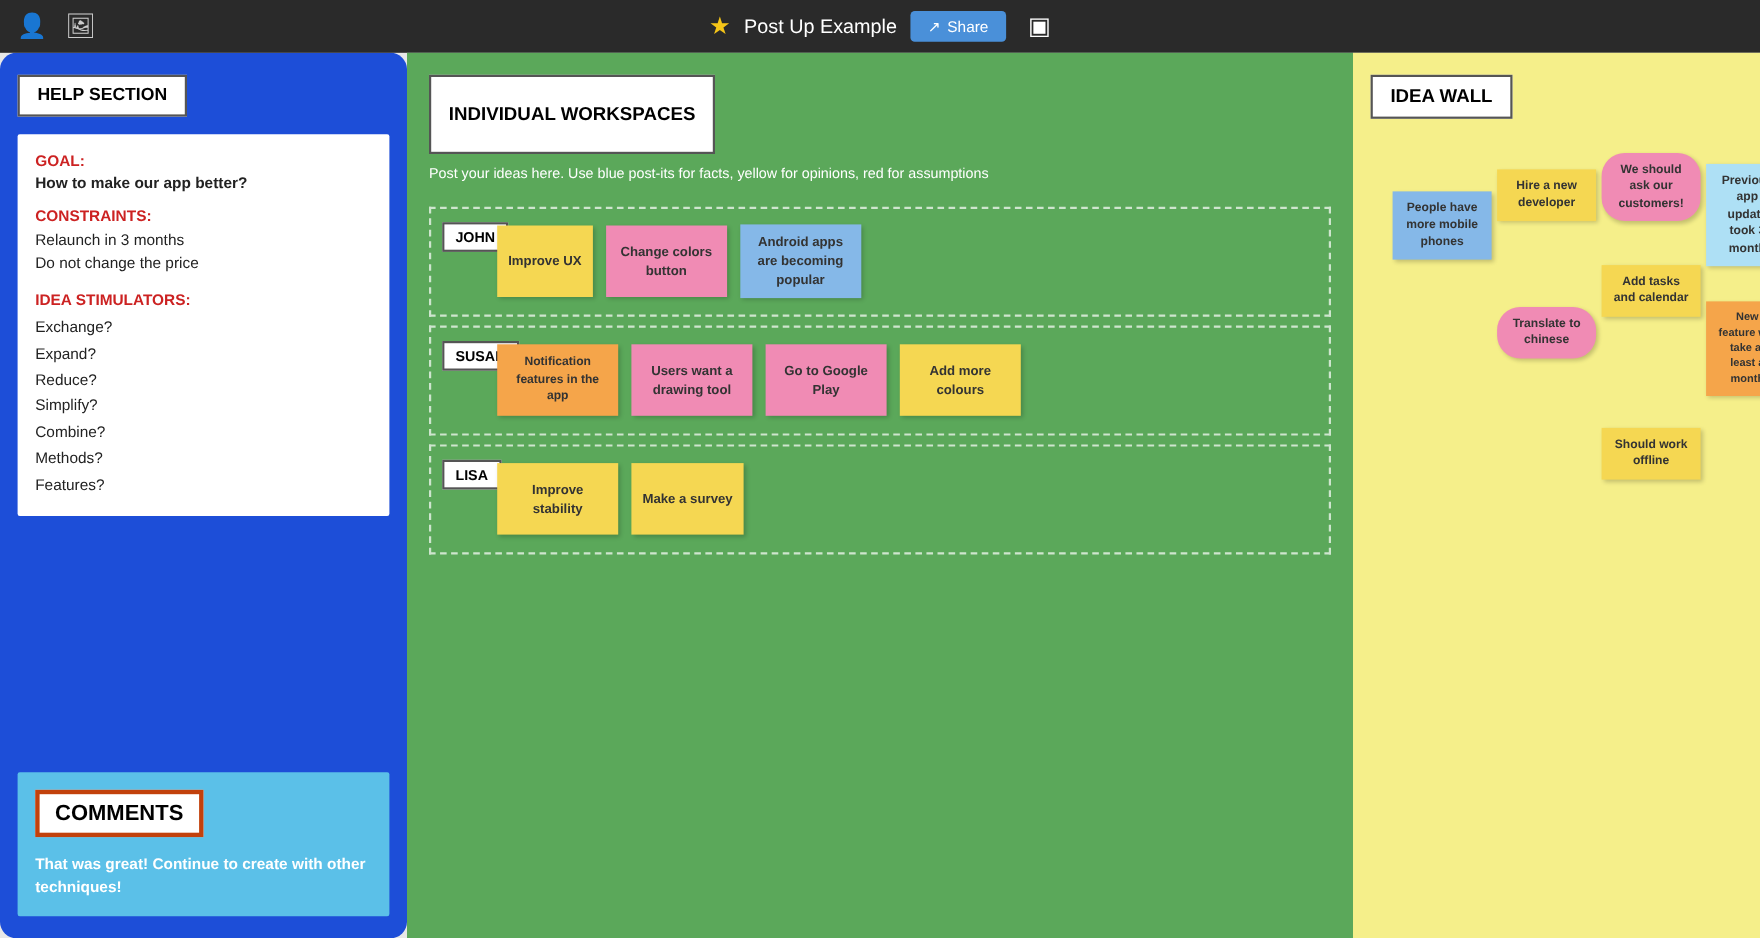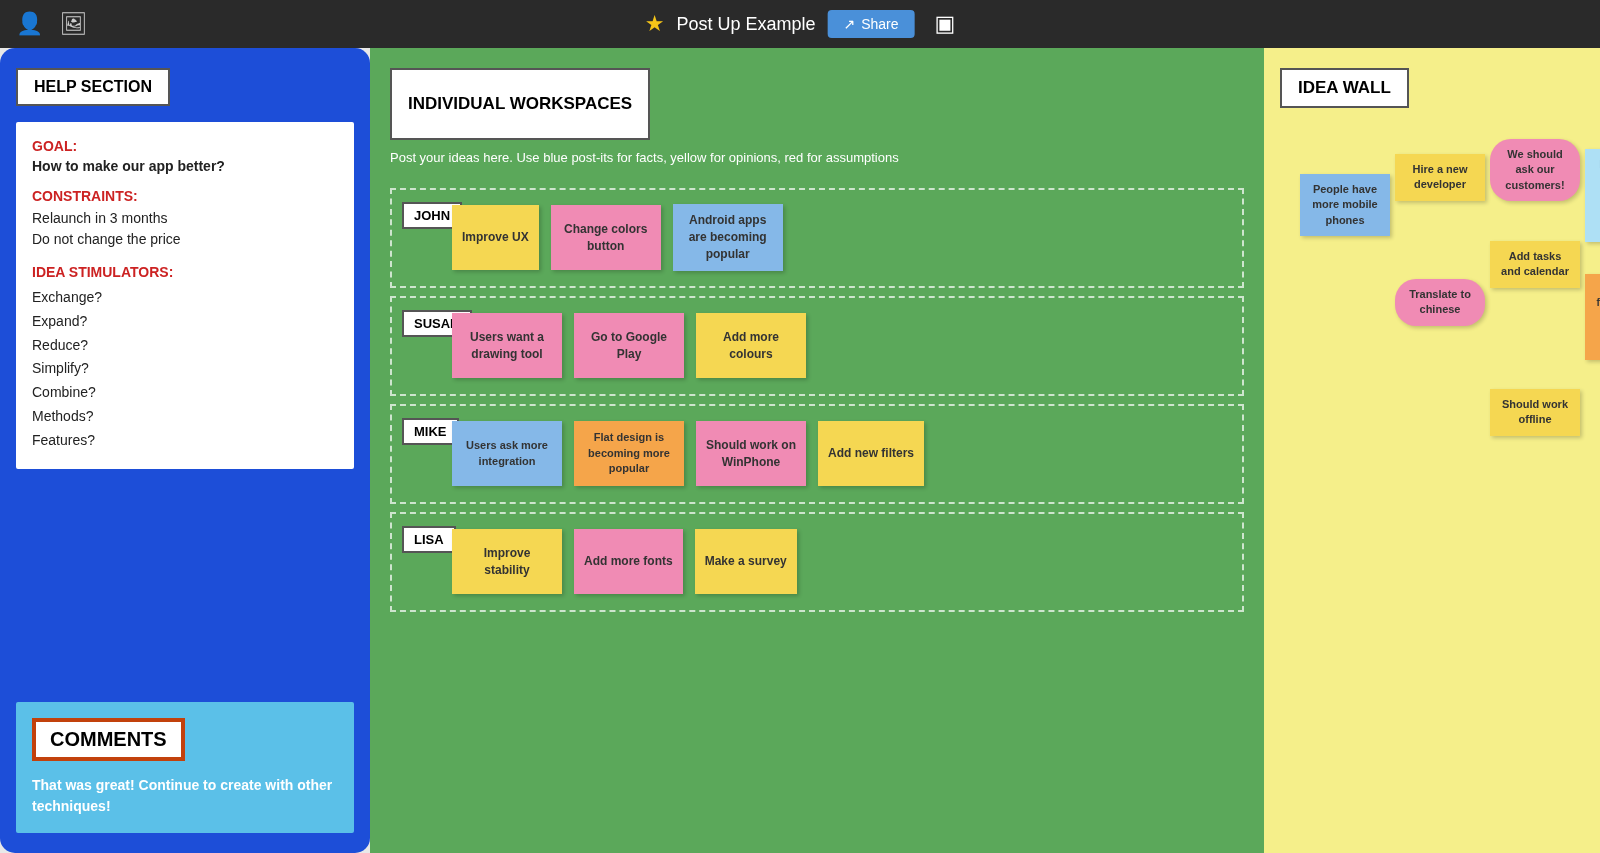--- a/index.html
+++ b/index.html
@@ -204,21 +204,21 @@
       cursor: pointer;
       transform: rotate(0deg);
     }
     .postit.yellow { background: #f5d752; color: #333; }
     .postit.pink { background: #f08bb4; color: #333; }
     .postit.blue { background: #85b8e8; color: #333; }
     .postit.orange { background: #f5a54a; color: #333; }
 
     
     .right-panel {
-      width: 336px;
+      width: 370px;
       background: #f5ef8a;
       padding: 20px 16px;
       flex-shrink: 0;
       position: relative;
     }
     .idea-wall-header {
       background: white;
       border: 2px solid #555;
       padding: 8px 16px;
       font-size: 17px;
@@ -298,39 +298,32 @@
     <div class="workspace-row">
       <span class="row-label">JOHN</span>
       <div class="postit yellow">Improve UX</div>
       <div class="postit pink">Change colors button</div>
       <div class="postit blue">Android apps are becoming popular</div>
     </div>
 
     
     <div class="workspace-row">
       <span class="row-label">SUSAN</span>
+      <div class="postit orange" style="font-size:11px;">Notification features in the app</div>
       <div class="postit pink">Users want a drawing tool</div>
       <div class="postit pink">Go to Google Play</div>
       <div class="postit yellow">Add more colours</div>
     </div>
 
     
-    <div class="workspace-row">
-      <span class="row-label">MIKE</span>
-      <div class="postit blue" style="font-size:11px;">Users ask more integration</div>
-      <div class="postit orange" style="font-size:11px;">Flat design is becoming more popular</div>
-      <div class="postit pink">Should work on WinPhone</div>
-      <div class="postit yellow">Add new filters</div>
-    </div>
 
     
     <div class="workspace-row">
       <span class="row-label">LISA</span>
       <div class="postit yellow">Improve stability</div>
-      <div class="postit pink">Add more fonts</div>
       <div class="postit yellow">Make a survey</div>
     </div>
   </div>
 
   <div class="right-panel">
     <span class="idea-wall-header">IDEA WALL</span>
     <div class="idea-wall-notes">
       <div class="idea-note blue" style="top:50px;left:20px;">People have more mobile phones</div>
       <div class="idea-note yellow" style="top:30px;left:115px;">Hire a new developer</div>
       <div class="idea-note pink" style="top:15px;left:210px;">We should ask our customers!</div>

